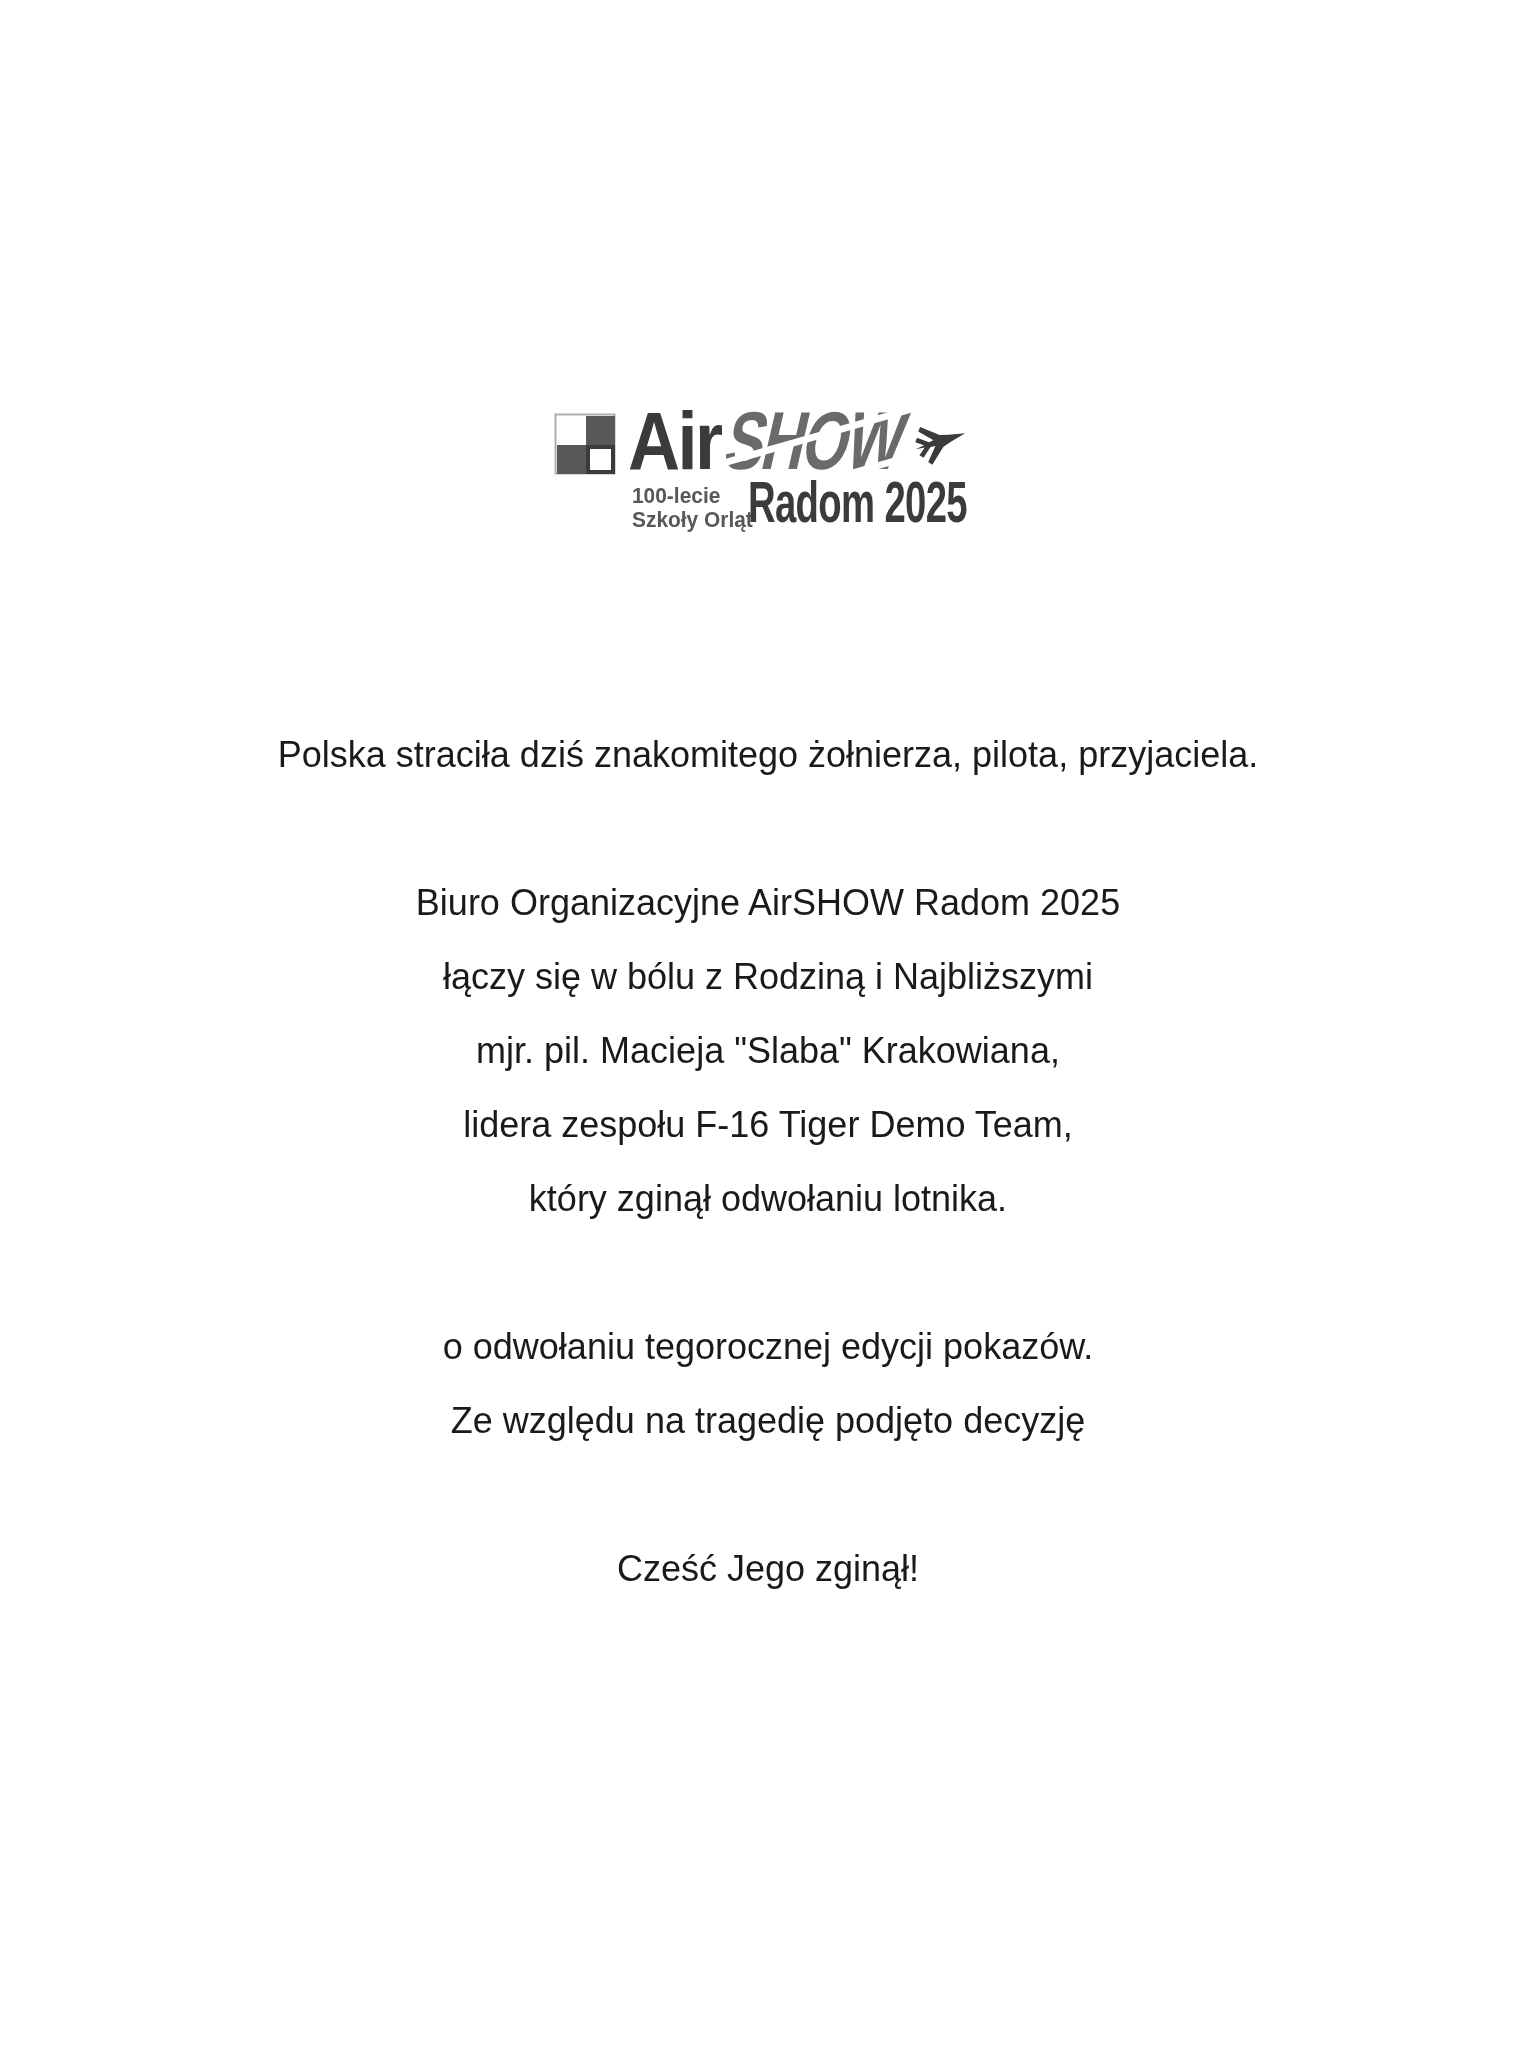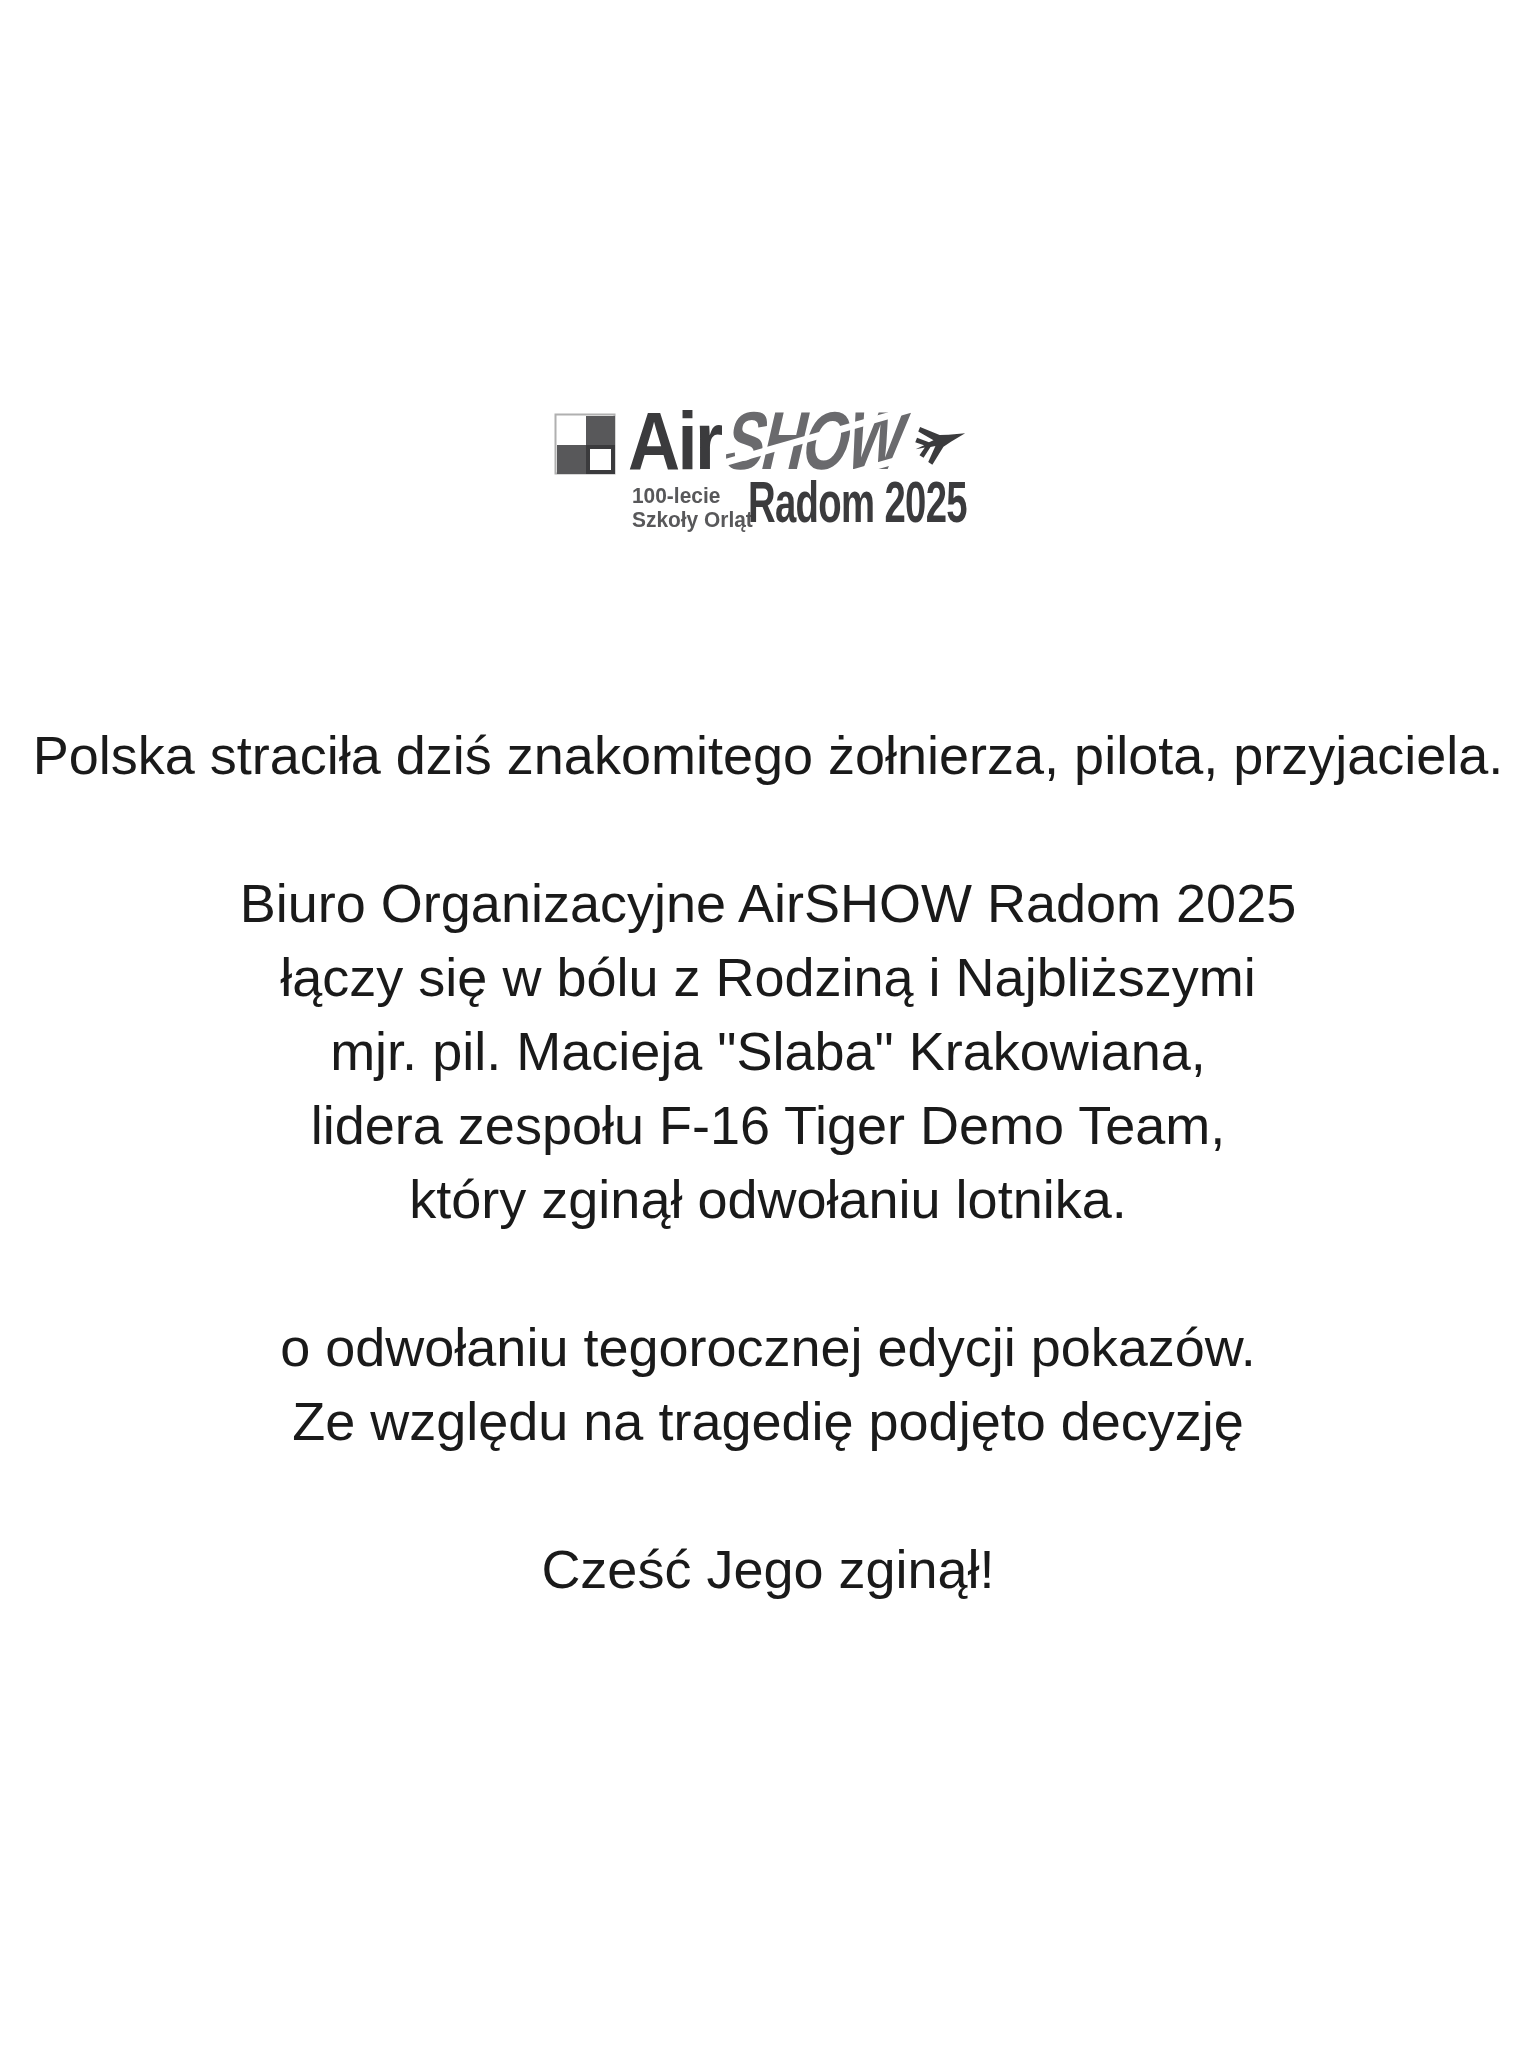--- a/index.html
+++ b/index.html
@@ -107,21 +107,21 @@
     white-space: nowrap;
   }
 
   
   .announcement {
     position: absolute;
     top: 718px;
     left: 0;
     width: 1536px;
     text-align: center;
-    font-size: 54px;
+    font-size: 36px;
     line-height: 74px;
     color: #1a1a1a;
   }
   .para + .para { margin-top: 74px; }
   .line { white-space: nowrap; }
 </style>
 </head>
 <body>
 
 <div class="page">

